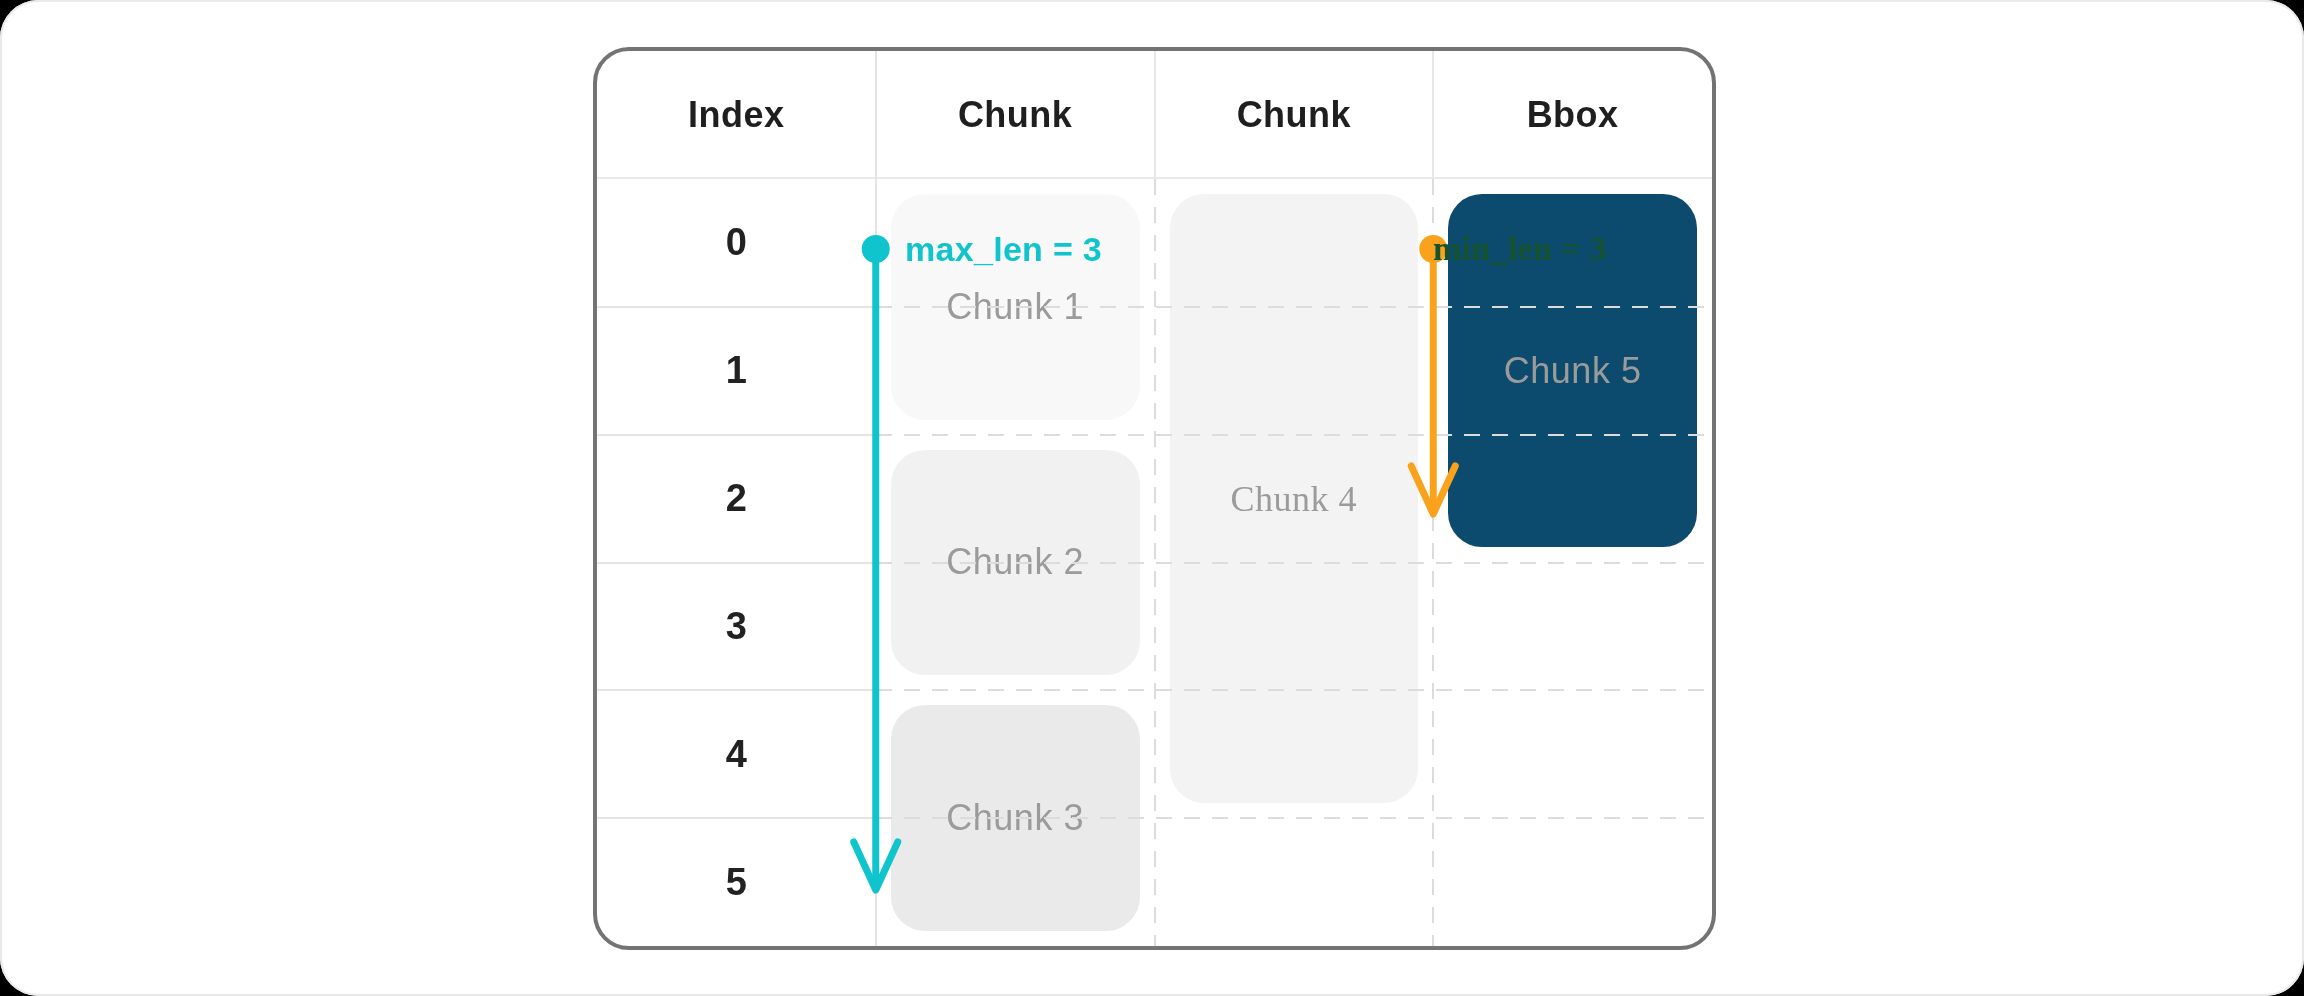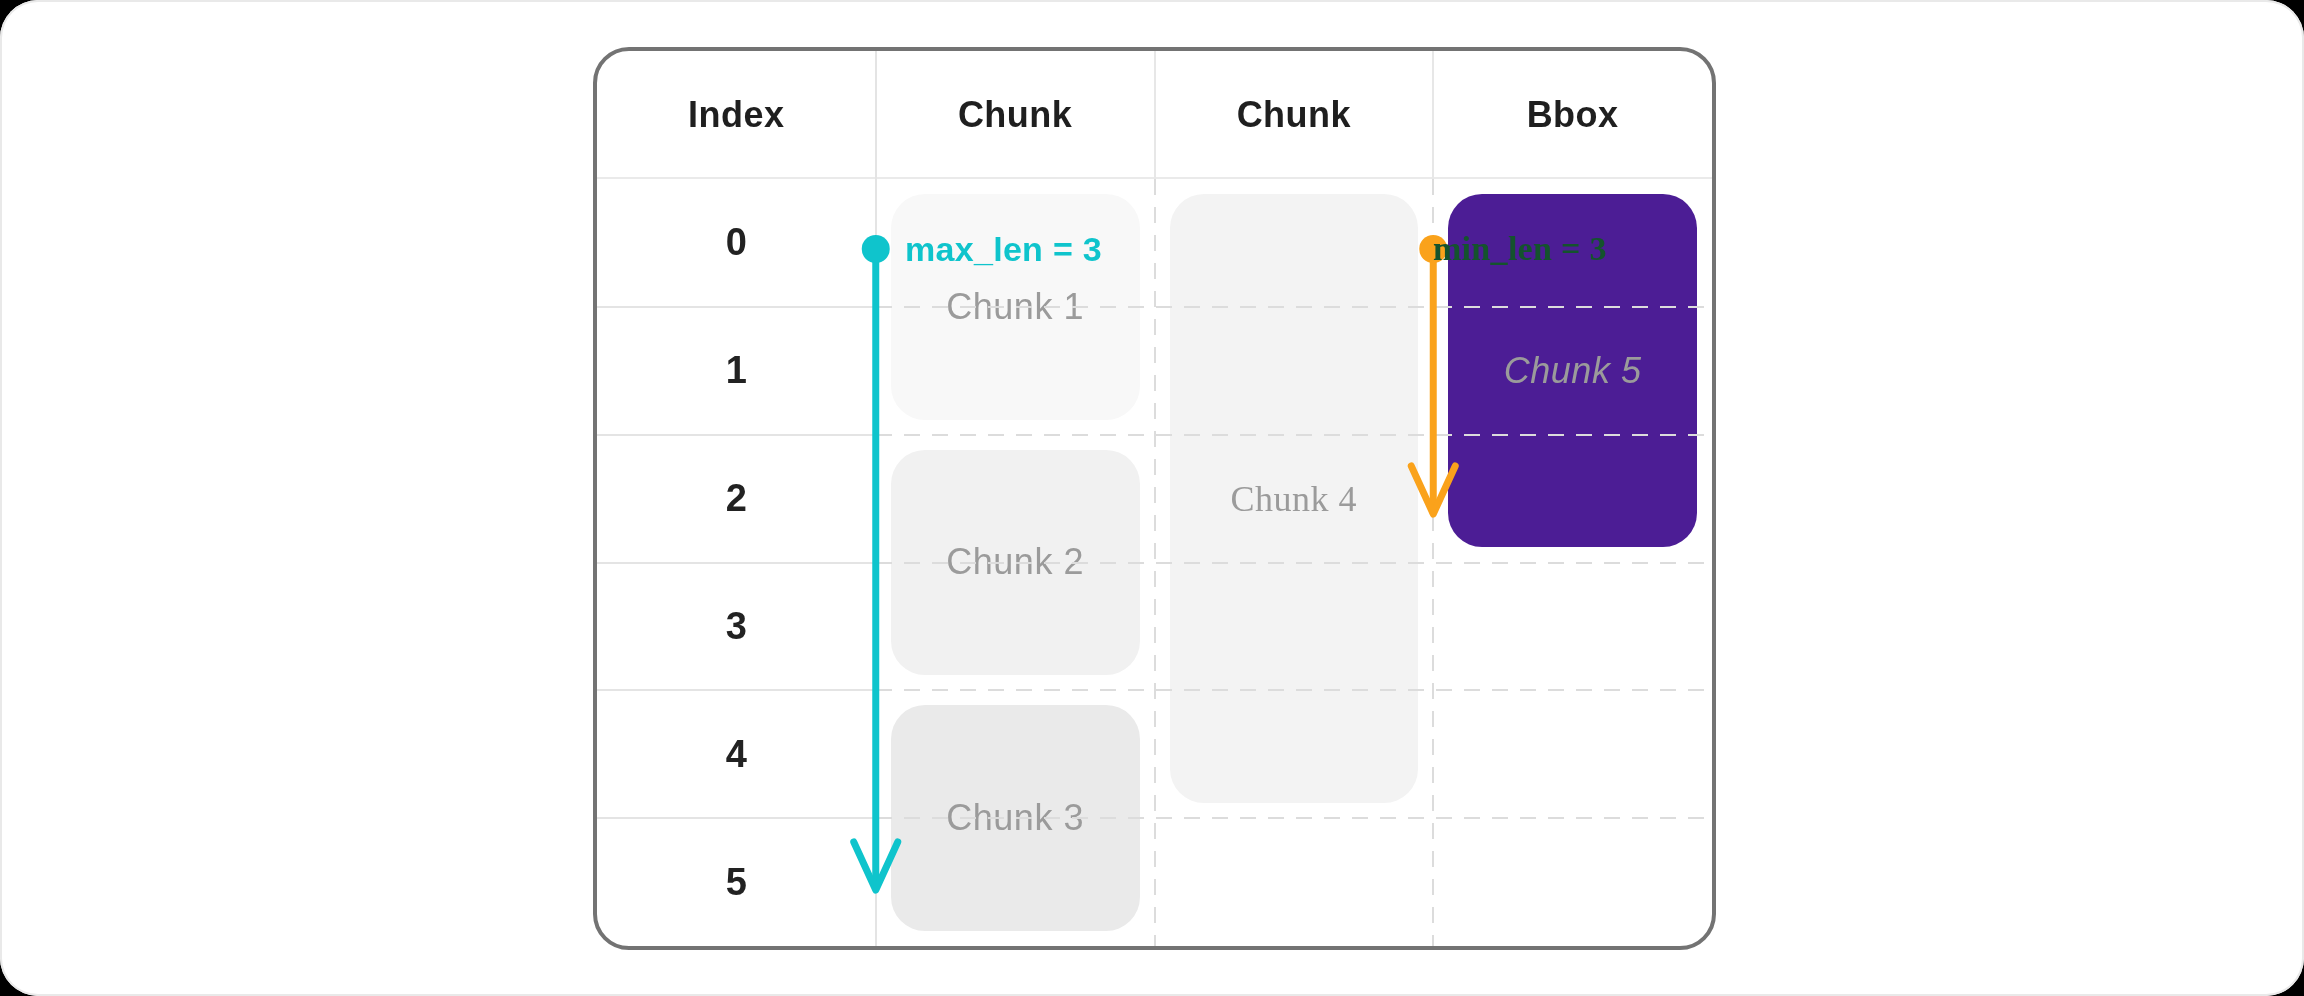--- a/index.html
+++ b/index.html
@@ -30,21 +30,21 @@
   
   .dash-h{left:278.75px;width:836.25px;height:2px;z-index:3;
           background:repeating-linear-gradient(90deg,#dcdcdc 0 16px,rgba(0,0,0,0) 16px 28px);}
   .dash-v{top:128px;width:2px;height:767px;z-index:3;
           background:repeating-linear-gradient(180deg,#dcdcdc 0 16px,rgba(0,0,0,0) 16px 28px);}
   .dv2{left:556.5px;} .dv3{left:835.25px;}
   
   .chunk{border-radius:34px;display:flex;align-items:center;justify-content:center;z-index:1;}
   .chunk span{position:static;font-size:36px;color:#9b9b9b;letter-spacing:.5px;}
   .cf0{background:#f8f8f8;} .cf1{background:#f1f1f1;} .cf2{background:#eaeaea;}
-  .cf3{background:#f3f3f3;} .cf4{background:#4c1d95;font-style:italic;}
+  .cf3{background:#f3f3f3;} .cf4{background:#0c4a6e;}
   
   .overlay{left:0;top:0;width:1115px;height:895px;z-index:4;pointer-events:none;}
   .max-stroke{stroke:#0fc4cc;} .max-fill{fill:#0fc4cc;}
   .min-stroke{stroke:#faa21b;} .min-fill{fill:#faa21b;}
   
   .note{top:175px;height:46px;display:flex;align-items:center;font-size:34px;font-weight:600;
         letter-spacing:.3px;z-index:5;white-space:nowrap;}
   .note-max{left:308px;color:#0fc4cc;}
   .note-min{left:836px;color:#14532d;font-family:Liberation Serif, serif;}
 </style>

